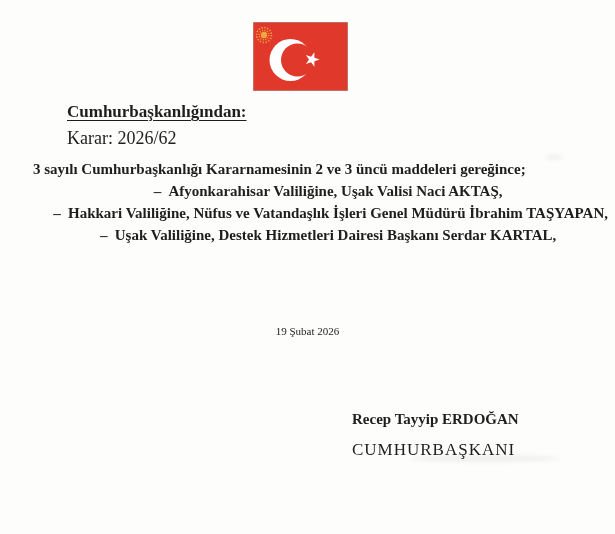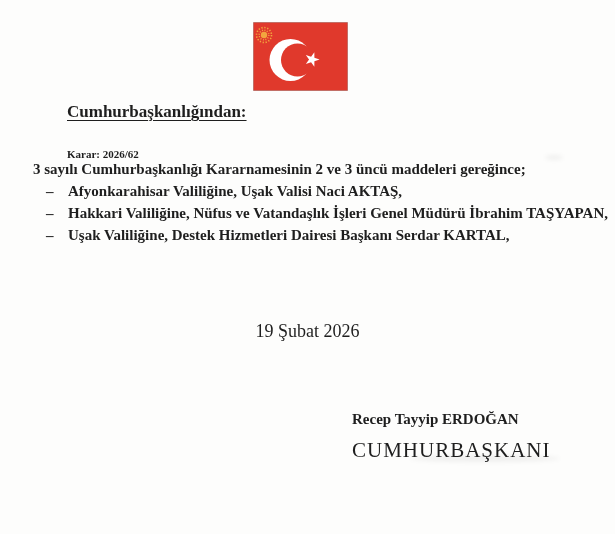--- a/index.html
+++ b/index.html
@@ -26,60 +26,60 @@
     top: 101px;
   }
   .issuer {
     font-size: 17px;
     font-weight: bold;
     line-height: 22px;
     text-decoration: underline;
     text-underline-offset: 3px;
   }
   .decision {
-    font-size: 11px;
-    font-weight: bold;
+    font-size: 18px;
+    font-weight: normal;
     line-height: 22px;
-    margin-top: 20px;
+    margin-top: 4px;
   }
   .body-text {
     position: absolute;
     left: 33px;
     top: 158px;
     right: 12px;
     font-size: 15px;
     line-height: 22px;
     font-weight: bold;
   }
   .intro { }
-  .appointment { margin-left: 13px; white-space: nowrap; }
+  .appointment { margin-left: 13px; white-space: nowrap; text-align: center; }
   .dash { display: inline-block; width: 22px; }
   .closing { }
   .date-line {
     position: absolute;
     left: 0;
     top: 320px;
     width: 615px;
     text-align: center;
-    font-size: 18px;
+    font-size: 11px;
     line-height: 22px;
   }
   .signature {
     position: absolute;
     left: 352px;
     top: 408px;
     width: 240px;
   }
   .sig-name {
     font-size: 15px;
     font-weight: bold;
     line-height: 22px;
   }
   .sig-title {
-    font-size: 21px;
+    font-size: 17px;
     line-height: 22px;
     margin-top: 9px;
     letter-spacing: 1px;
   }
   .scan-artifact {
     position: absolute;
     background: rgba(0,0,0,0.05);
     border-radius: 50%;
     filter: blur(2px);
   }

